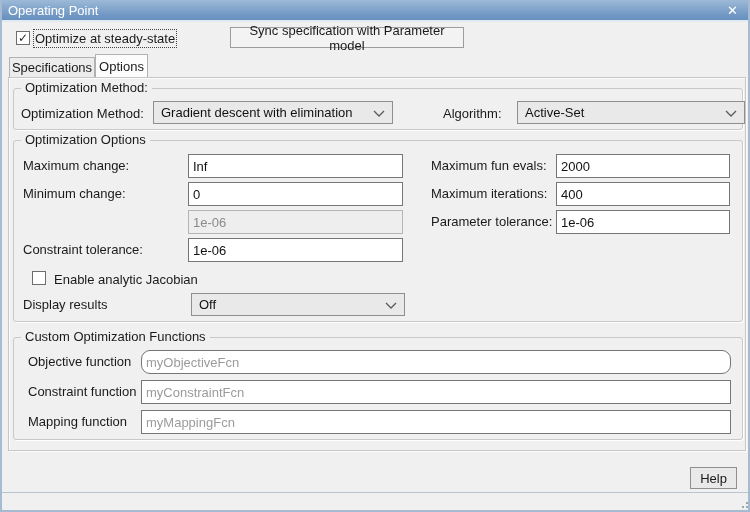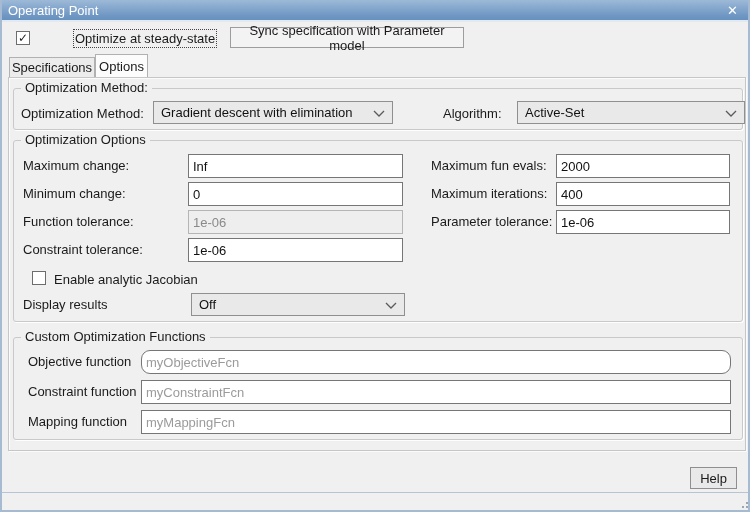--- a/index.html
+++ b/index.html
@@ -80,21 +80,21 @@
 <body>
 
 <div class="window">
 
   <div class="titlebar">
     <span class="title">Operating Point</span>
     <span class="close">✕</span>
   </div>
 
   <span class="cbbox" style="left:14px; top:31px;">✓</span>
-  <span class="cblabel focused" style="left:33px; top:31px;margin-left:40px;">Optimize at steady-state</span>
+  <span class="cblabel focused" style="left:33px; top:31px;">Optimize at steady-state</span>
   <button class="btn" style="left:228px; top:27px; width:234px; height:21px;">Sync specification with Parameter model</button>
 
   <div class="tab unselected" style="left:7px; width:86px;">
     <span>Specifications</span>
   </div>
   <div class="tab selected" style="left:93px; width:53px;">
     <span>Options</span>
   </div>
   <div class="tabpanel"></div>
 
@@ -118,21 +118,20 @@
 
   <div class="group" style="left:11px; top:140px; width:730px; height:182px;">
     <span class="group-title">Optimization Options</span>
 
     <span class="lbl" style="left:9px; top:17px;">Maximum change:</span>
     <input class="txt" style="left: 174px; top: 13px; width: 215px;" value="Inf">
 
     <span class="lbl" style="left:9px; top:45px;">Minimum change:</span>
     <input class="txt" style="left: 174px; top: 41px; width: 215px;" value="0">
 
-    <span class="lbl" style="left:9px; top:73px;">Function tolerance:</span>
     <input class="txt" disabled="" style="left: 174px; top: 69px; width: 215px;" value="1e-06">
 
     <span class="lbl" style="left:9px; top:101px;">Constraint tolerance:</span>
     <input class="txt" style="left: 174px; top: 97px; width: 215px;" value="1e-06">
 
     <span class="lbl" style="left:417px; top:17px;">Maximum fun evals:</span>
     <input class="txt" style="left: 542px; top: 13px; width: 174px;" value="2000">
 
     <span class="lbl" style="left:417px; top:45px;">Maximum iterations:</span>
     <input class="txt" style="left: 542px; top: 41px; width: 174px;" value="400">

